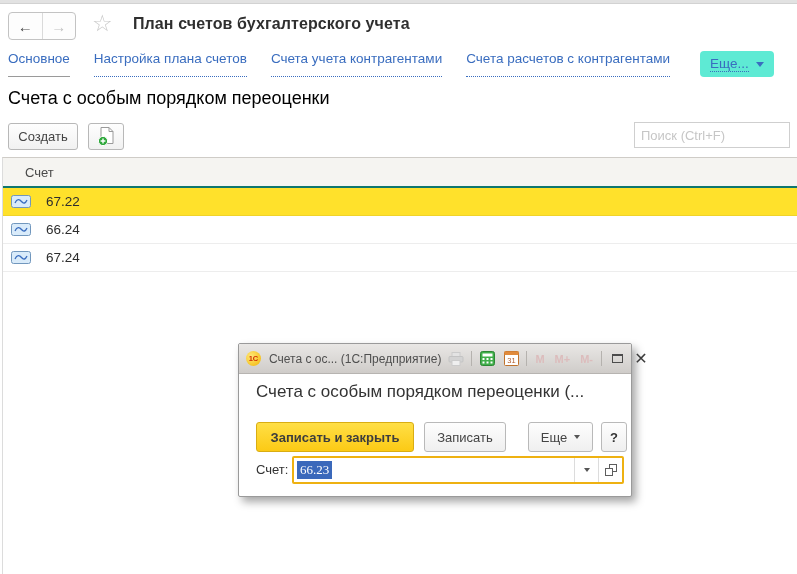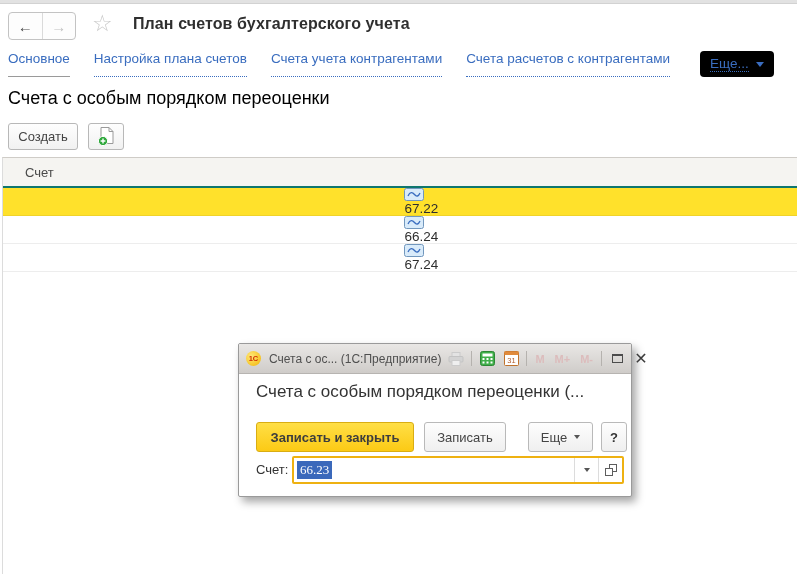--- a/index.html
+++ b/index.html
@@ -15,38 +15,38 @@
   .navbtns .half.back { border-right:1px solid #dadada; color:#4d4d4d; }
   .navbtns .half.fwd { color:#c3c3c3; }
   .star { position:absolute; top:10px; left:92px; font-size:23px; color:#c9c9c9; line-height:26px; }
   .page-title { position:absolute; top:15px; left:133px; font-size:16px; color:#2f2f2f; font-weight:bold; letter-spacing:.1px; }
 
   
   .nav { position:absolute; top:51px; left:8px; right:8px; display:flex; gap:24px; font-size:13.5px; }
   .nav a { color:#3a6dbf; text-decoration:none; cursor:pointer; padding-bottom:2px; }
   .nav a.active { border-bottom:1px solid #9a9a9a; }
   .nav a.dotted { border-bottom:1px dotted #3a6dbf; }
-  .nav .more { margin-left:6px; background:#000000; border-radius:4px; padding:5px 10px 5px 10px; display:flex; align-items:center; gap:7px; cursor:pointer; }
+  .nav .more { margin-left:6px; background:#5eead4; border-radius:4px; padding:5px 10px 5px 10px; display:flex; align-items:center; gap:7px; cursor:pointer; }
   .nav .more span.lbl { color:#3a6dbf; border-bottom:1px dotted #3a6dbf; }
   .tri-blue { width:0; height:0; border-left:4px solid transparent; border-right:4px solid transparent; border-top:5px solid #3a6dbf; }
 
   
   .section-title { position:absolute; top:88px; left:8px; font-size:18px; color:#000000; }
 
   
   .btn { border:1px solid #b8b8b8; border-radius:3px; background:linear-gradient(#fefefe,#f1f1f1); color:#444; font-size:13px; cursor:pointer; }
   .create-btn { position:absolute; top:123px; left:8px; width:70px; height:27px; }
   .copy-btn { position:absolute; top:123px; left:88px; width:36px; height:27px; display:flex; align-items:center; justify-content:center; }
   .search-input { position:absolute; top:122px; right:7px; width:156px; height:26px; border:1px solid #cfcfcf; padding:0 6px; font-size:13px; color:#555; }
   .search-input::placeholder { color:#c6c6c6; }
 
   
   .table { position:absolute; top:157px; left:2px; right:0; bottom:0; border-left:1px solid #dcdcdc; border-top:1px solid #cfccc7; background:#fff; }
   .thead { height:30px; background:#f5f4f1; border-bottom:2px solid #0f766e; display:flex; align-items:center; padding-left:22px; font-size:13px; color:#4a4a4a; }
-  .trow { height:28px; display:flex; align-items:center; padding-left:28px; font-size:13.5px; color:#2e2e2e; border-bottom:1px solid #ededed; cursor:pointer;flex-direction:column; }
+  .trow { height:28px; display:flex; align-items:center; padding-left:8px; font-size:13.5px; color:#2e2e2e; border-bottom:1px solid #ededed; cursor:pointer; }
   .trow.selected { background:#ffe12b; border-bottom:1px solid #f0d32a; }
   .trow .acct { margin-left:15px; }
   .acct-icon { display:inline-flex; }
 
   
   .dialog { position:absolute; left:238px; top:343px; width:394px; height:154px; background:#fff; border:1px solid #9a9a9a; border-radius:2px; box-shadow:4px 5px 9px rgba(0,0,0,.35); }
   .dlg-titlebar { height:30px; background:linear-gradient(#e9e7e5,#cfccc9); border-bottom:1px solid #b7b4b1; display:flex; align-items:center; padding:0 7px; gap:6px; border-radius:2px 2px 0 0; }
   .logo-1c { width:15px; height:15px; border-radius:50%; background:radial-gradient(circle at 35% 35%, #ffe878, #f2b402); color:#cf2d00; font-size:7.5px; font-weight:bold; display:flex; align-items:center; justify-content:center; flex:none; }
   .dlg-title { font-size:12px; color:#4f4f4f; white-space:nowrap; margin-right:auto; padding-left:2px; }
   .tb-sep { width:1px; height:15px; background:#b5b2ae; flex:none; }
@@ -107,20 +107,21 @@
   <button class="btn copy-btn">
     <span class="acct-icon">
       <svg width="20" height="21" viewBox="0 0 20 21">
         <path d="M5 1.5 h8 l4 4 v12 h-12 z" fill="#ffffff" stroke="#9a9a9a"></path>
         <path d="M13 1.5 v4 h4" fill="none" stroke="#9a9a9a"></path>
         <circle cx="7" cy="15" r="4.6" fill="#2fa83c" stroke="#ffffff"></circle>
         <path d="M7 12.6 v4.8 M4.6 15 h4.8" stroke="#ffffff" stroke-width="1.4"></path>
       </svg>
     </span>
   </button>
+  <input class="search-input" placeholder="Поиск (Ctrl+F)" style="">
 
   <div class="table">
     <div class="thead">Счет</div>
 
     <div class="trow selected">
       <span class="acct-icon">
         <svg width="20" height="13" viewBox="0 0 20 13">
           <rect x="0.5" y="0.5" width="19" height="12" rx="2" fill="#d9ebfa" stroke="#7197bd"></rect>
           <path d="M4 8 C 6 3.5, 8.5 4, 10.5 6.5 C 12.5 9, 14.5 8.5, 16 5" fill="none" stroke="#3a6dbf" stroke-width="1.3"></path>
         </svg>

